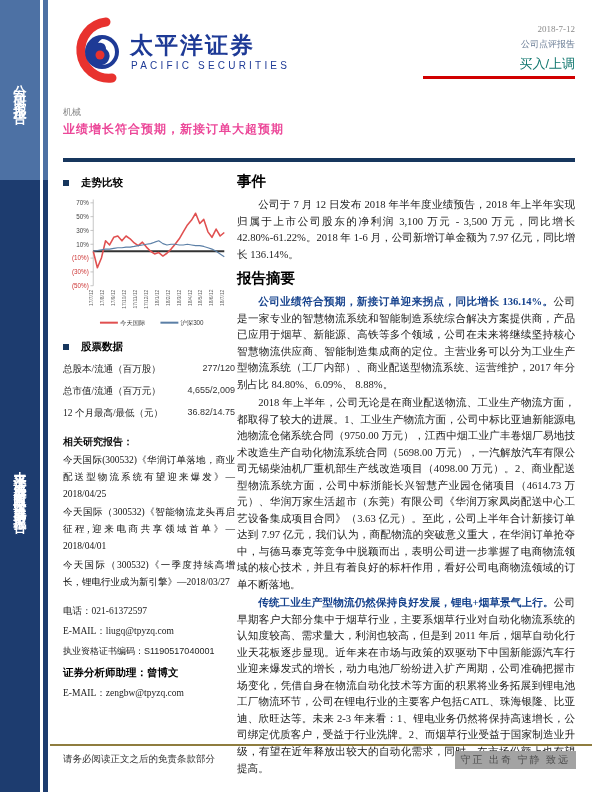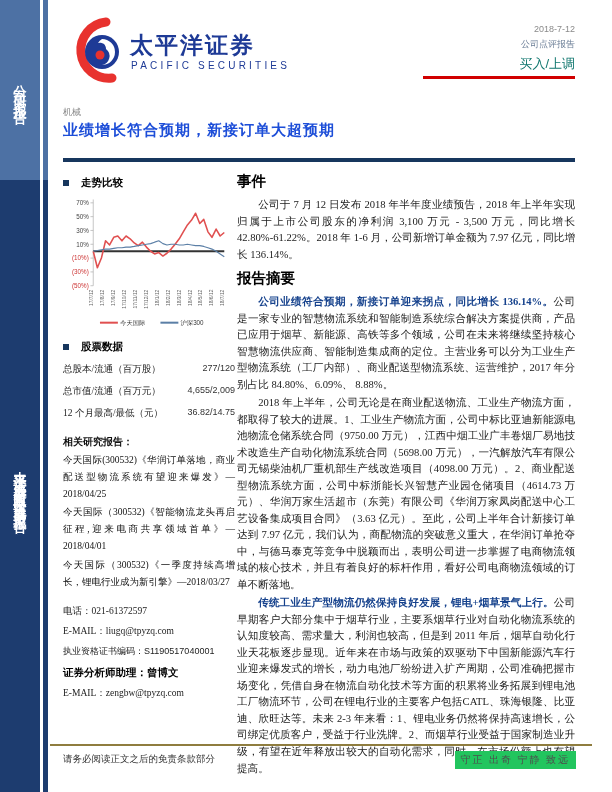--- a/index.html
+++ b/index.html
@@ -14,27 +14,27 @@
   .vtext{writing-mode:vertical-rl;text-orientation:upright;color:#fff;font-weight:bold;
          font-size:13px;letter-spacing:5px;line-height:1;}
   .vtext.long{font-size:13px;letter-spacing:3px;}
   
   .logo-svg{position:absolute;left:66px;top:10px;}
   .brand-cn{position:absolute;left:130px;top:30px;font-family:"Liberation Sans",sans-serif;
             font-weight:bold;font-size:23px;letter-spacing:2px;color:#1e3a96;}
   .brand-en{position:absolute;left:131px;top:60px;font-family:"Liberation Sans",sans-serif;
             font-size:10px;letter-spacing:3.2px;color:#1e3a96;}
   .hdr-right{position:absolute;right:37px;top:24px;text-align:right;font-family:"Liberation Sans",sans-serif;}
-  .hdr-date{font-size:9px;color:#8a8a8a;}
+  .hdr-date{font-size:9px;color:#8a8a8a;font-family:Liberation Serif, serif;}
   .hdr-type{font-size:9px;color:#6a7d96;margin-top:4px;}
   .hdr-rating{font-size:13px;color:#0f766e;margin-top:4px;}
   .hdr-redline{width:152px;height:3px;background:#d10000;margin:3px 0 4px auto;}
   .hdr-stock{font-size:12.5px;font-weight:bold;color:#111;}
   .industry{position:absolute;left:63px;top:106px;font-size:9px;color:#888;text-align:center;}
-  .title{position:absolute;left:63px;top:121px;font-size:15px;font-weight:bold;letter-spacing:1px;color:#1d4ed8;}
+  .title{position:absolute;left:63px;top:121px;font-size:12px;font-weight:bold;letter-spacing:1px;color:#ec4899;}
   .title-rule{position:absolute;left:63px;top:158px;width:512px;height:4px;background:#17365d;}
   
   .leftcol{position:absolute;left:63px;top:176px;width:172px;}
   .sec-head{display:flex;align-items:center;font-weight:bold;font-size:10.5px;color:#000;}
   .sq{width:6px;height:6px;background:#17365d;margin-right:12px;flex:0 0 auto;}
   .chart-wrap{margin:6px 0 2px 0;}
   .stock-rows{margin-top:6px;}
   .srow{display:flex;justify-content:space-between;font-size:9.5px;margin-top:9px;color:#222;text-align:center;}
   .srow .v{font-family:"Liberation Sans",sans-serif;font-size:9px;color:#333;}
   .related{margin-top:13px;font-size:9.5px;line-height:1.8;color:#111;}
@@ -45,21 +45,21 @@
   .analyst div{margin-top:7px;}
   .analyst .mono{font-family:"Liberation Sans",sans-serif;font-size:9px;}
   
   .rightcol{position:absolute;left:237px;top:172px;width:338px;}
   .h-big{font-family:"Liberation Sans",sans-serif;font-weight:bold;font-size:14.5px;color:#000;margin:0 0 6px 0;}
   .body-p{font-size:10.6px;line-height:1.56;text-align:justify;text-indent:2em;margin:0 0 2px 0;}
   .lead{font-weight:bold;color:#15418c;}
   
   .gold-line{position:absolute;left:50px;top:744px;width:542px;height:2px;background:#8f7d3f;}
   .disclaimer{position:absolute;left:63px;top:753px;font-size:9.5px;color:#333;}
-  .motto{position:absolute;right:36px;top:751px;font-size:10px;color:#4d4d4d;background:#22c55e;
+  .motto{position:absolute;right:36px;top:751px;font-size:10px;color:#4d4d4d;background:#a3a3a3;
          padding:2px 6px;letter-spacing:2px;}
   svg text{font-family:"Liberation Sans",sans-serif;}
 </style>
 </head>
 <body>
 
 <div class="page">
 
   <div class="sb-band sb-top-main">
     <span class="vtext">公司研究报告</span>

